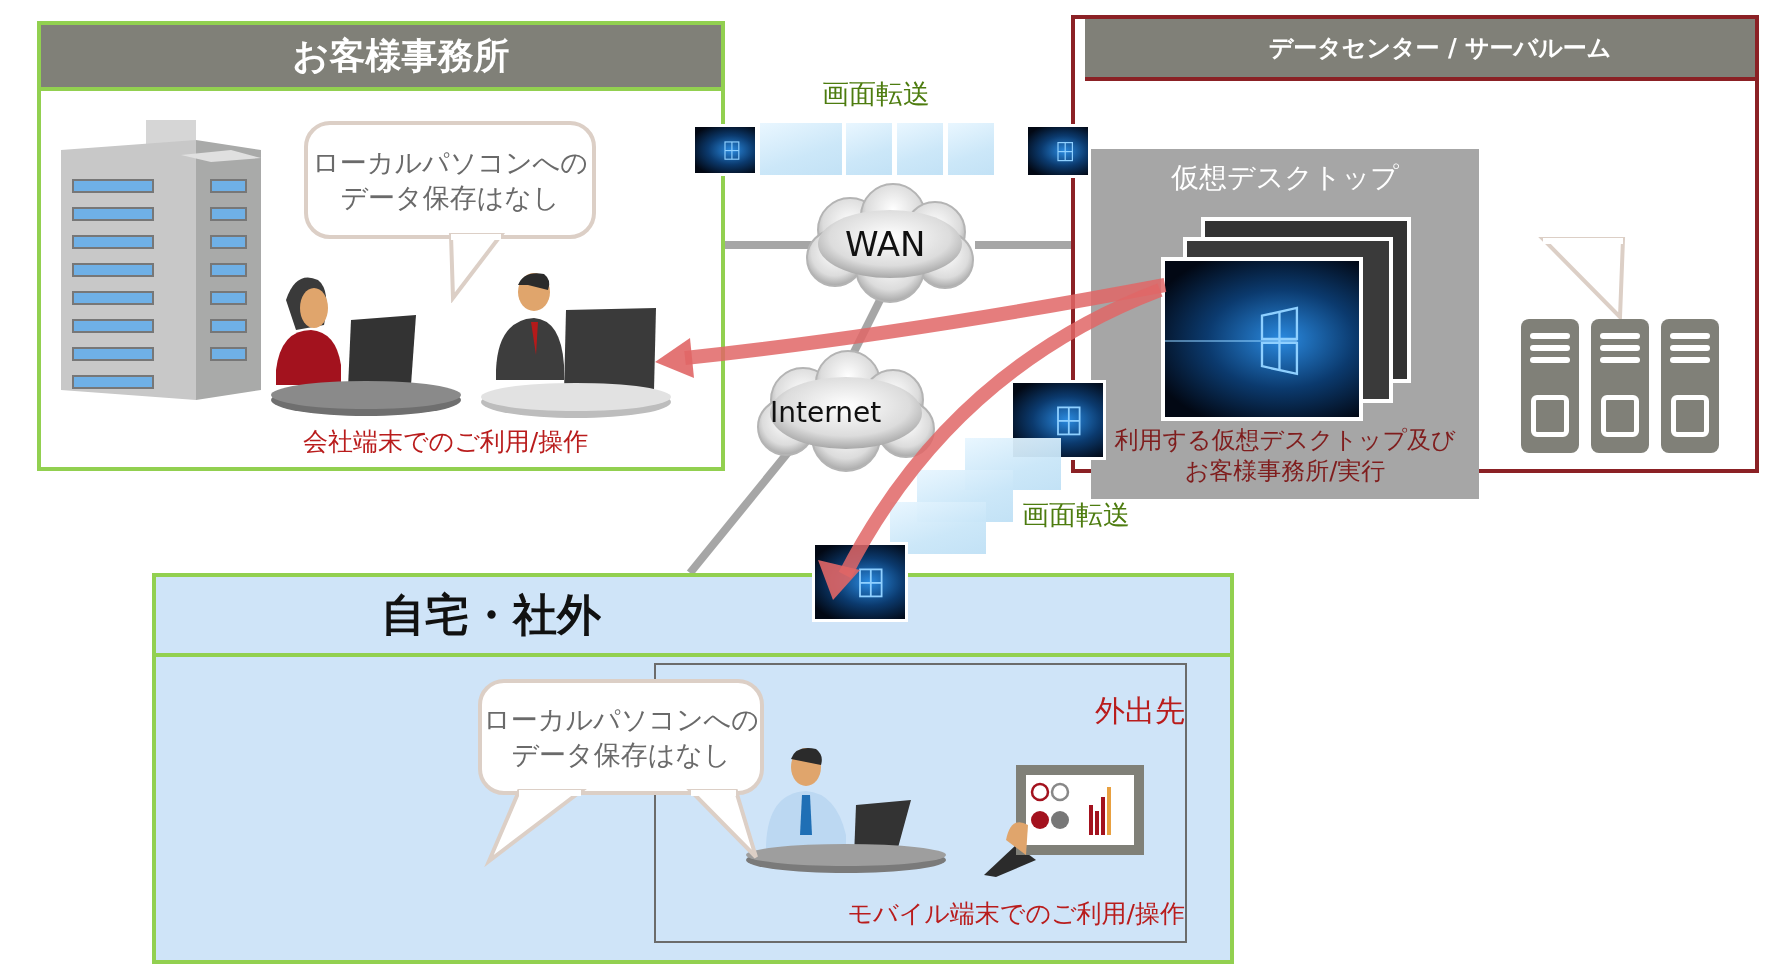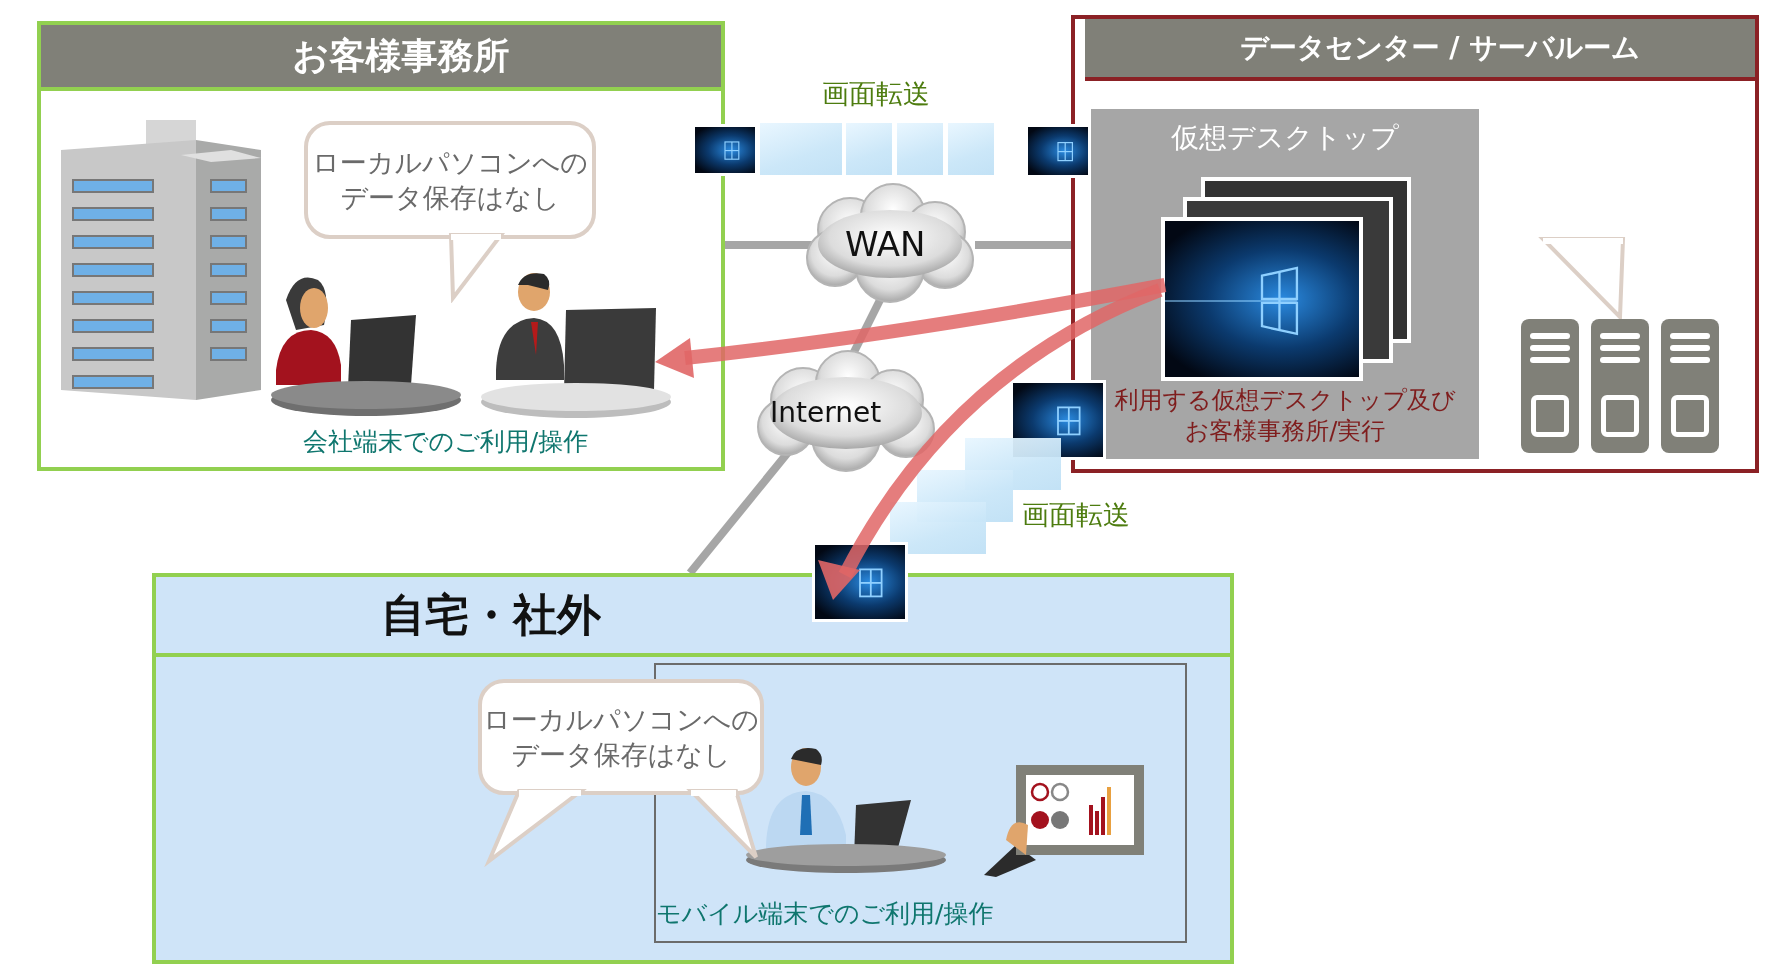--- a/index.html
+++ b/index.html
@@ -4,31 +4,31 @@
 <style>
   html, body { margin:0; padding:0; background:#ffffff; }
   body { width:1788px; height:980px; position:relative; overflow:hidden;
          font-family:"DejaVu Sans","Liberation Sans",sans-serif; }
   .abs { position:absolute; }
   .box-green { position:absolute; border:4px solid #92d050; box-sizing:border-box; }
   .box-red { position:absolute; border:4px solid #8b2125; box-sizing:border-box; }
   .hdr { position:absolute; left:0; right:0; top:0; background:#808078; color:#fff;
          font-weight:bold; display:flex; align-items:center; justify-content:center; box-sizing:border-box;padding-left:40px; }
   .office .hdr { height:66px; font-size:36px; border-bottom:4px solid #92d050; }
-  .dc .hdr { height:62px; font-size:28px; border-bottom:4px solid #8b2125;margin-left:10px; }
+  .dc .hdr { height:62px; font-size:24px; border-bottom:4px solid #8b2125;margin-left:10px; }
   .remote { background:#cfe4f8; }
   .remote .hdr { background:#cfe4f8; color:#111; height:80px; font-size:44px; border-bottom:4px solid #92d050; }
   .sub { position:absolute; border:2px solid #6b6b6b; box-sizing:border-box; }
-  .caption { position:absolute; color:#0f766e; font-size:25px; white-space:nowrap; text-align:left; }
+  .caption { position:absolute; color:#b91c1c; font-size:25px; white-space:nowrap; text-align:right; }
   .bubble { position:absolute; background:#fff; border:4px solid #dccfc6; border-radius:26px;
             color:#6a6a6a; font-size:27px; text-align:center; line-height:1.3; box-sizing:border-box;
             display:flex; align-items:center; justify-content:center; flex-direction:column; }
   .red-label { position:absolute; color:#4d7c0f; font-size:27px; white-space:nowrap; }
   .cloud-label { position:absolute; color:#111; white-space:nowrap; }
-  .vd-panel { position:absolute; background:#a6a6a6; }
+  .vd-panel { position:absolute; background:#a6a6a6;margin-top:40px; }
   .vd-title { position:absolute; color:#fff; font-size:28px; width:100%; text-align:center; }
   .vd-desc { position:absolute; color:#7f1d1d; font-size:24px; width:100%; text-align:center; line-height:1.3; }
   .win-thumb { position:absolute; border:3px solid #fff; box-sizing:border-box;
                background:radial-gradient(ellipse at 60% 50%, #2a8ae0 0%, #0b3a6e 45%, #020814 85%); }
   .win-thumb svg { position:absolute; inset:0; width:100%; height:100%; }
   .sky-thumb { position:absolute; background:linear-gradient(160deg,#e8f6ff 0%,#c9e6f8 60%,#bfe0f5 100%); opacity:.95; }
   .server { position:absolute; background:#808078; border-radius:8px; }
   .server .line { position:absolute; left:16%; right:16%; height:6px; background:#fff; border-radius:3px; }
   .server .slot { position:absolute; left:18%; right:18%; height:42px; border:5px solid #fff; border-radius:6px; box-sizing:border-box; }
   svg.overlay { position:absolute; left:0; top:0; pointer-events:none; }

